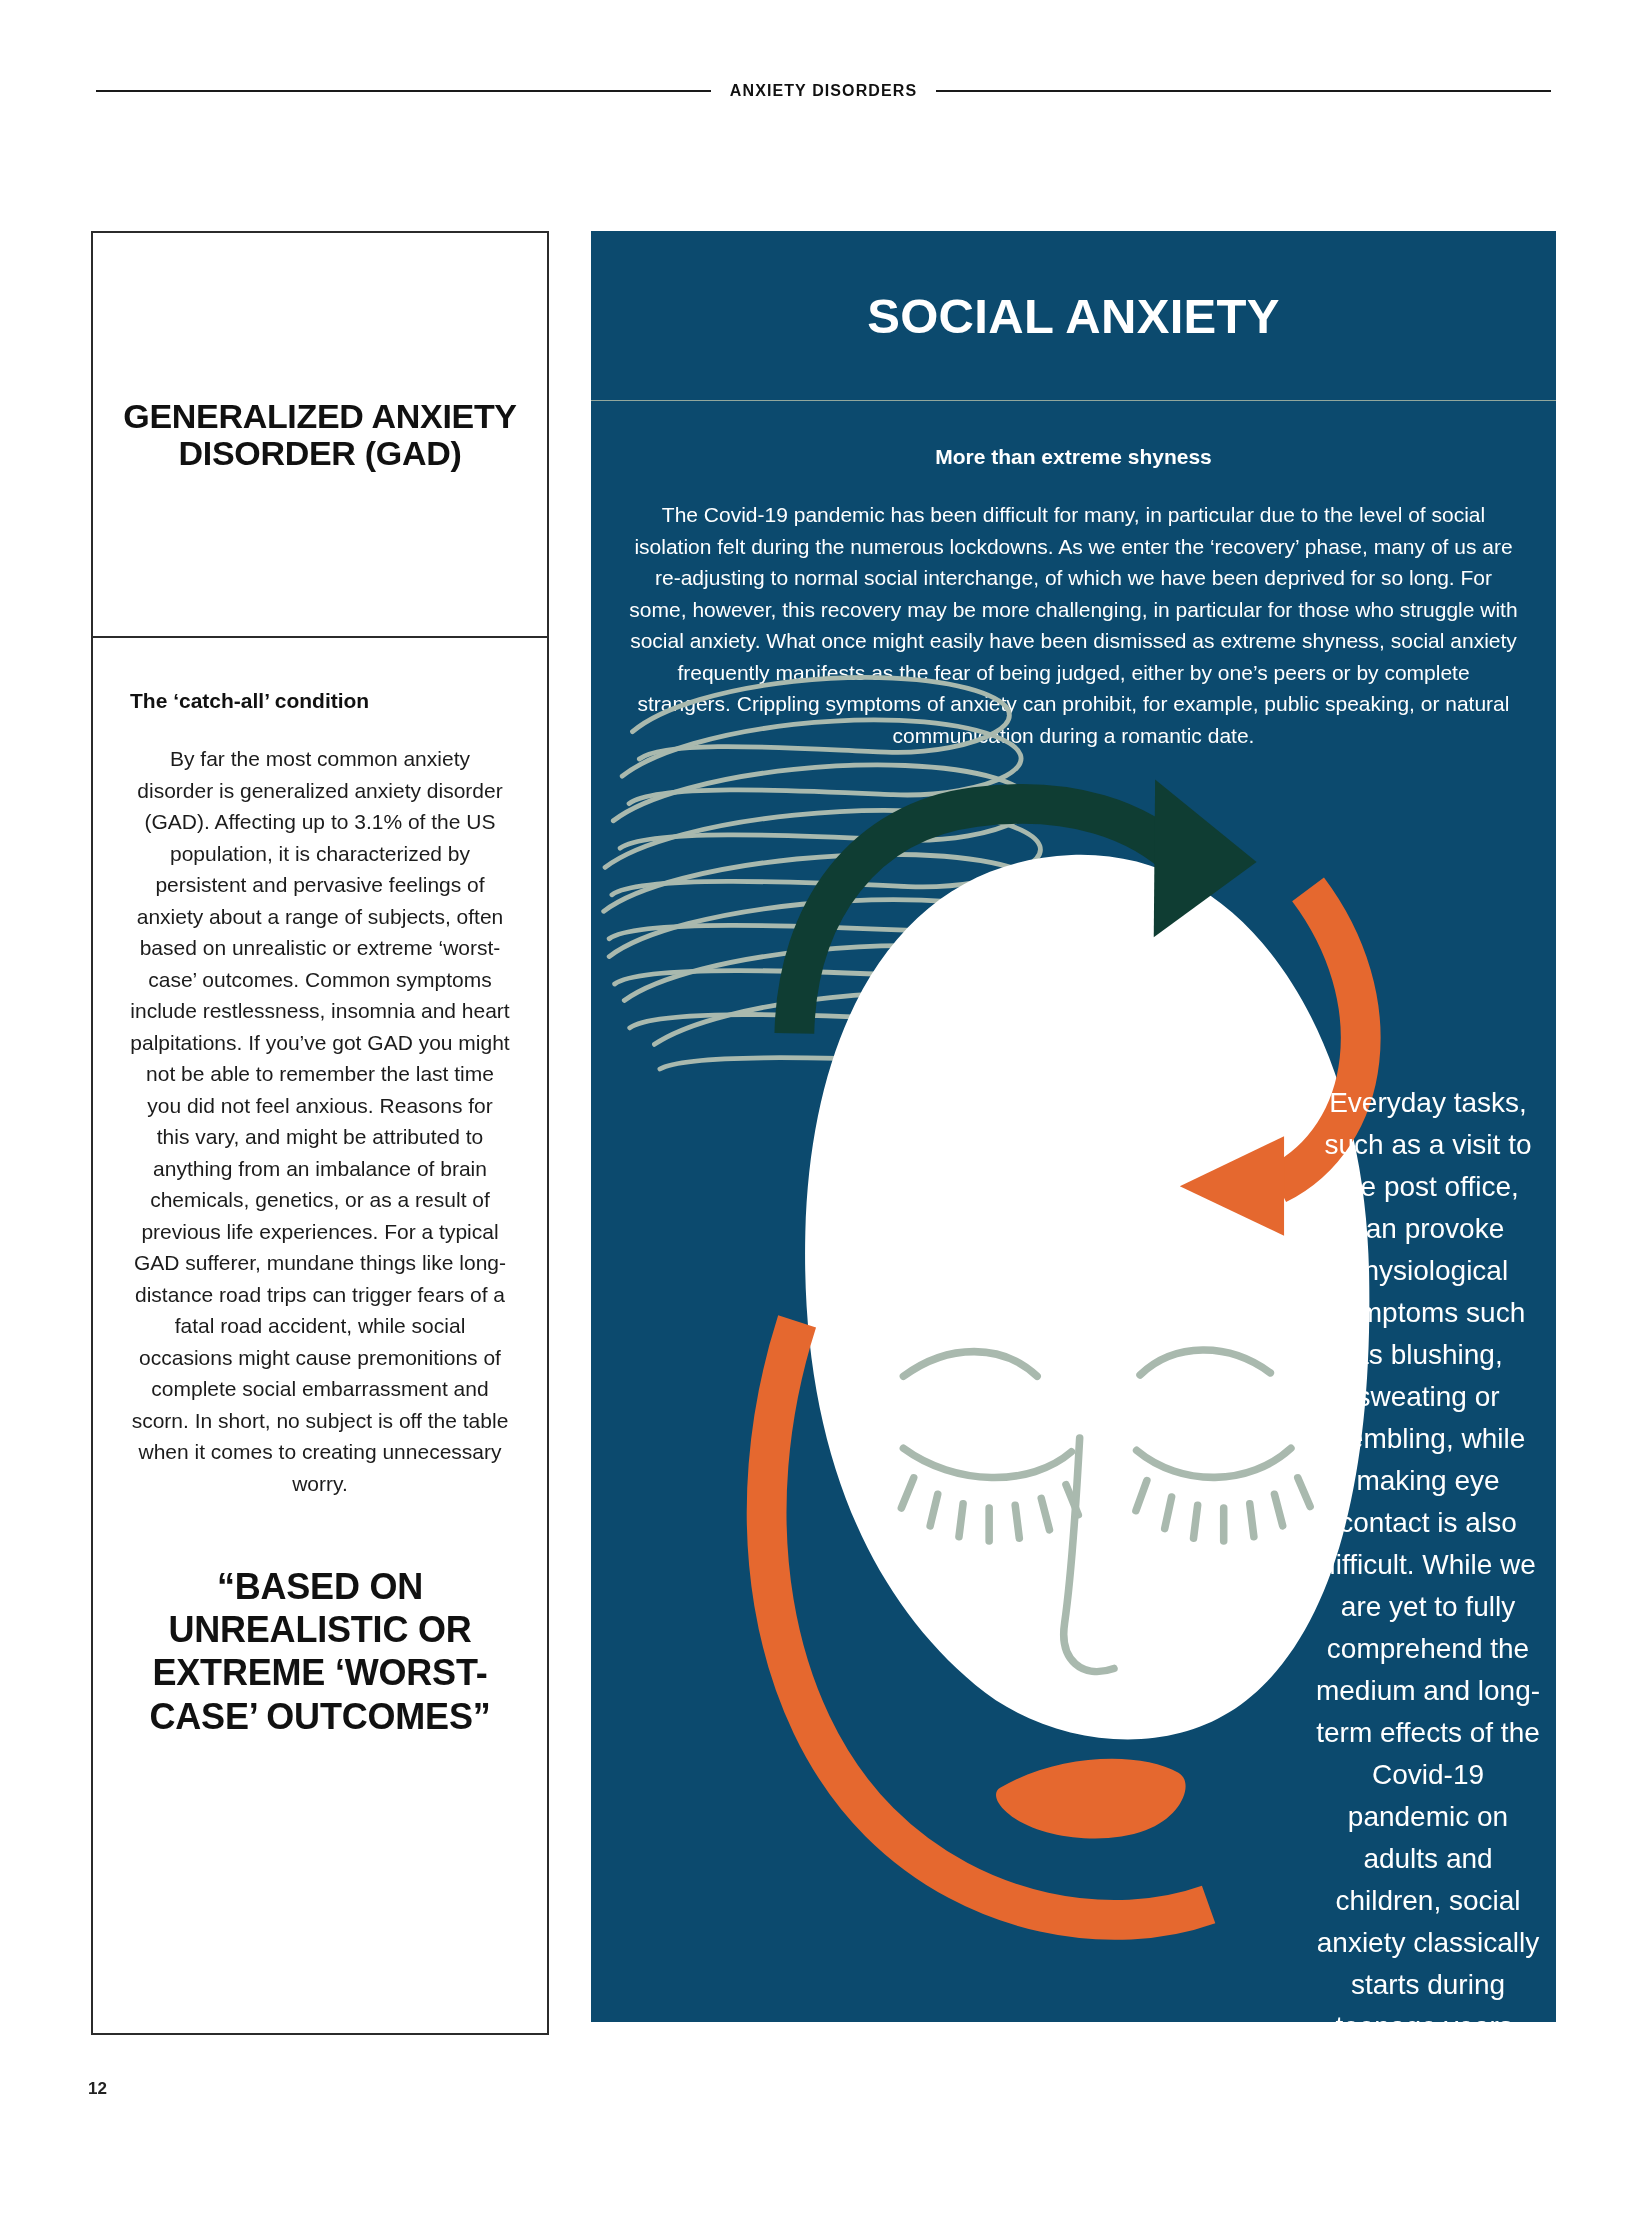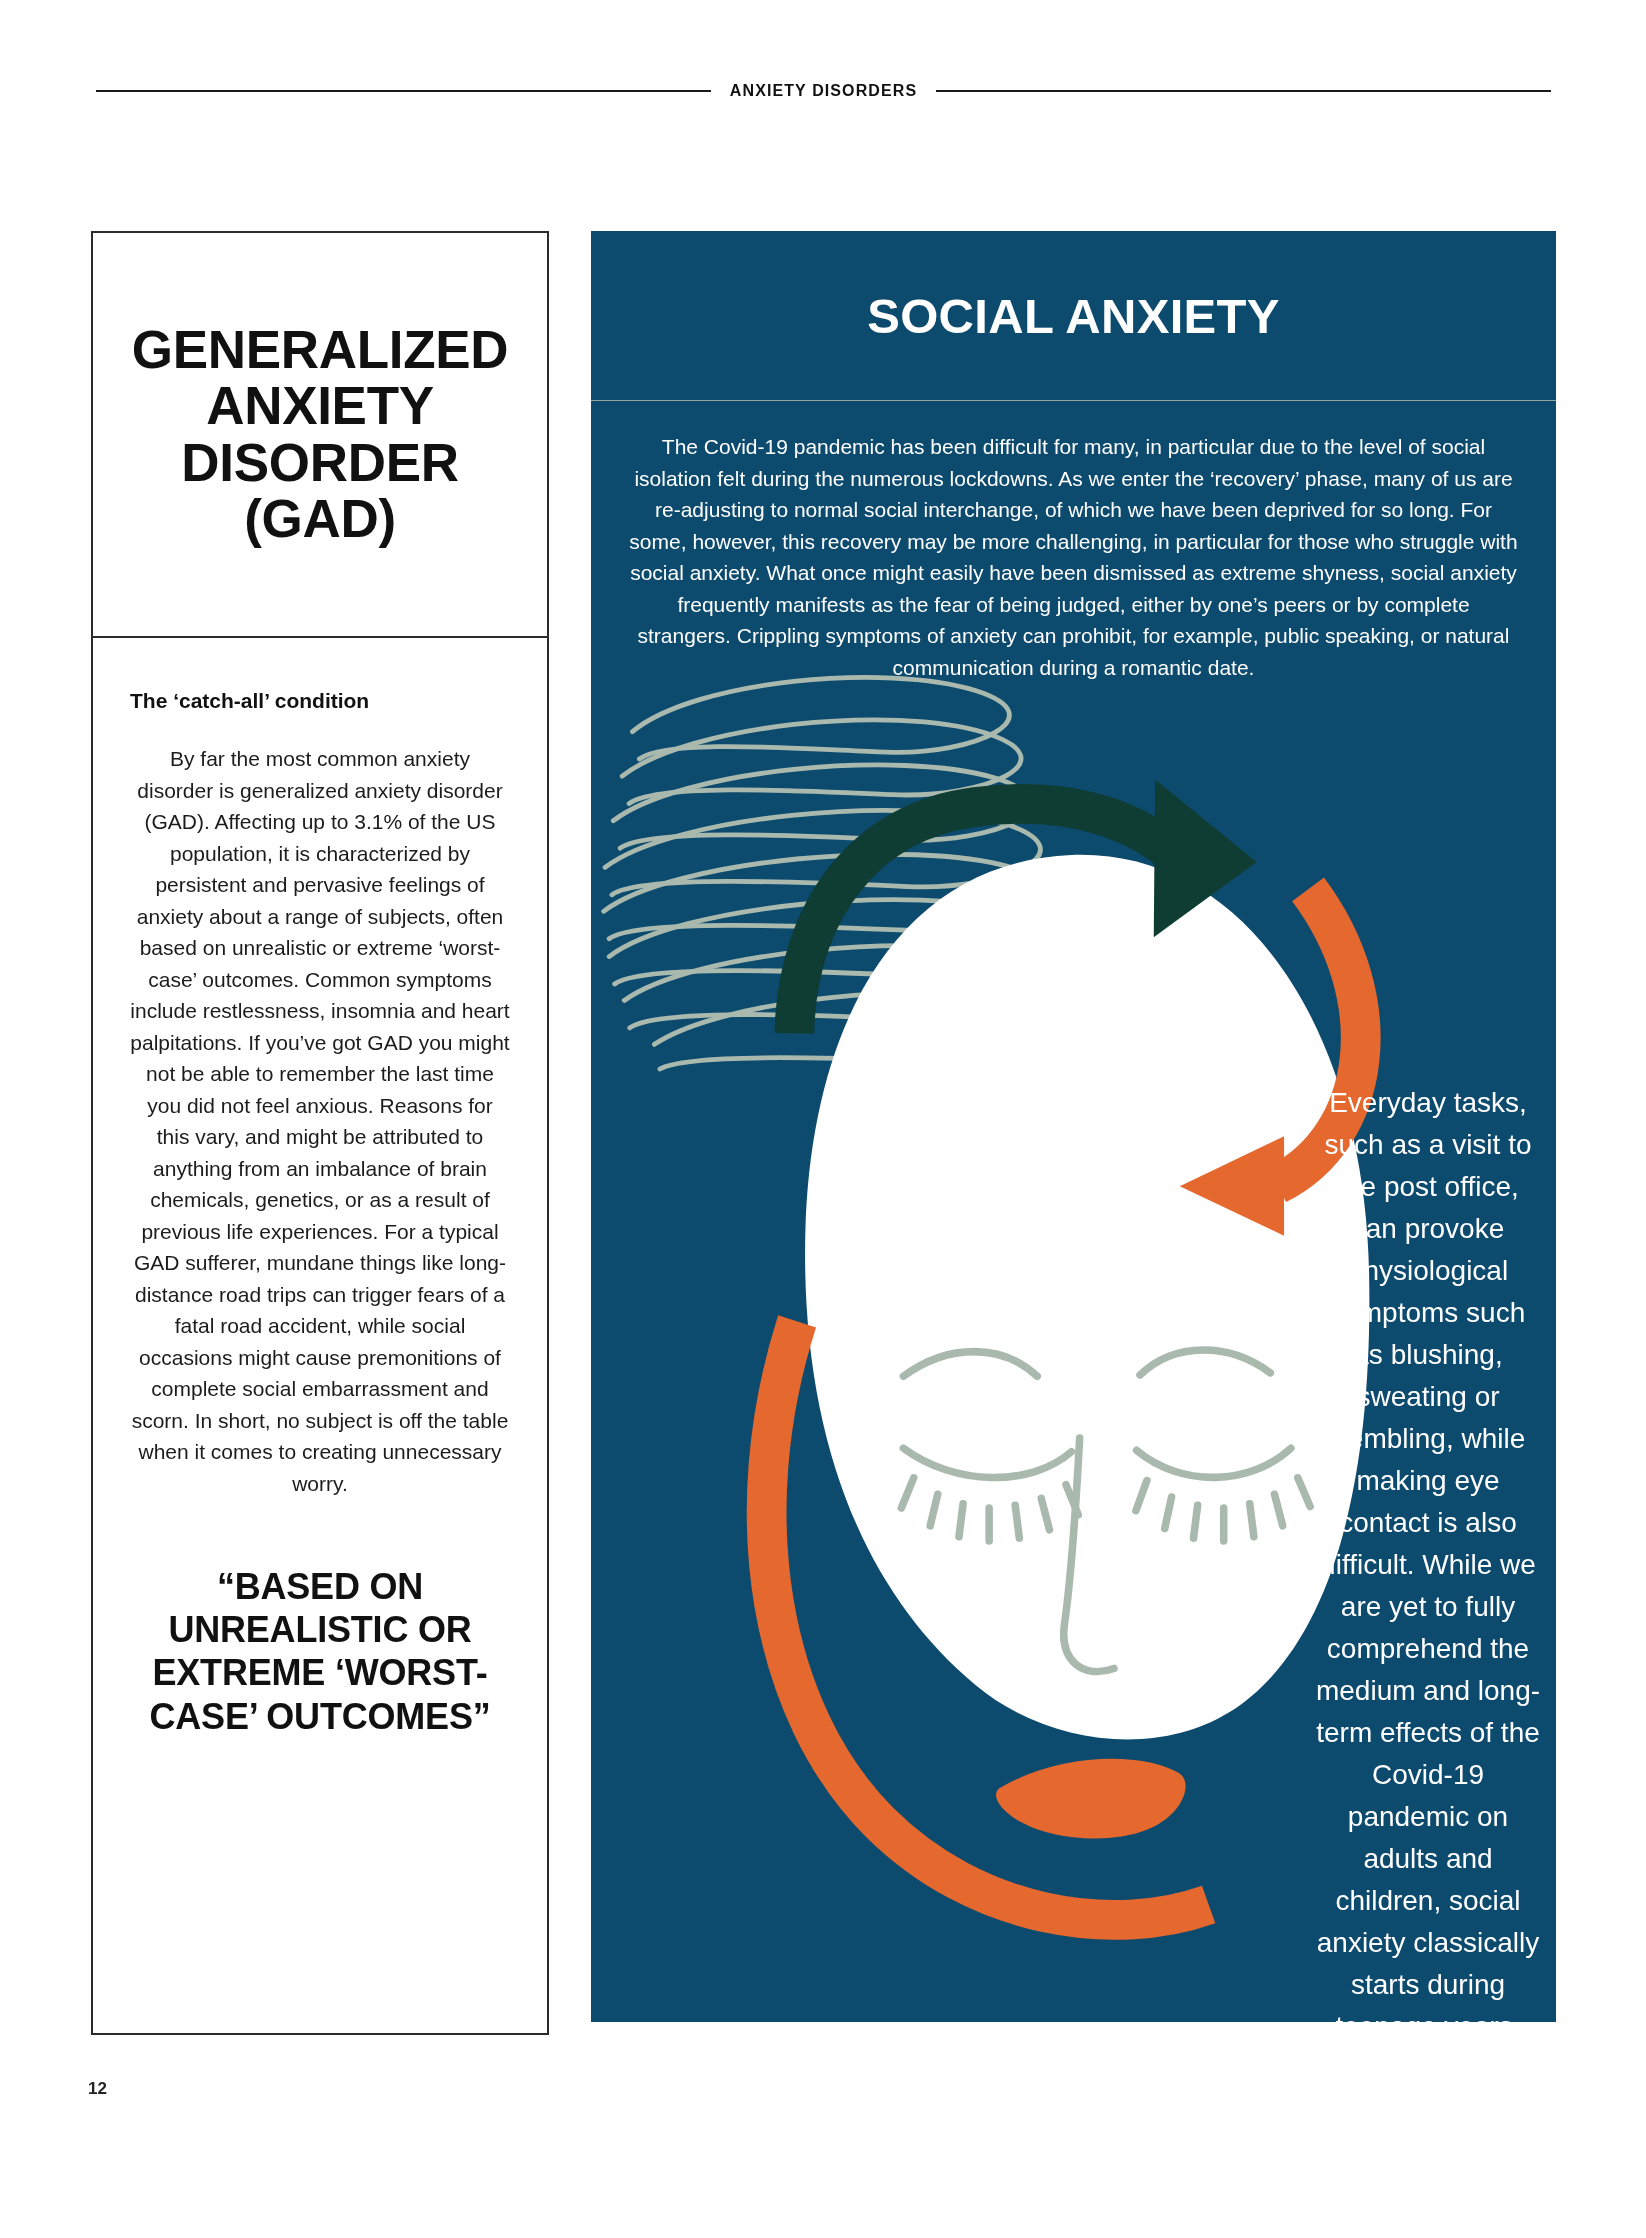--- a/index.html
+++ b/index.html
@@ -54,21 +54,21 @@
   }
   .gad-title-box {
     border-bottom: 2.1px solid #2b2b2b;
     height: 405px;
     box-sizing: border-box;
     display: flex;
     align-items: center;
     justify-content: center;
   }
   .gad-title {
-    font-size: 53px;
+    font-size: 34px;
     line-height: 1.06;
     font-weight: bold;
     letter-spacing: -0.3px;
     text-align: center;
     color: #111111;
     padding: 0 18px;
   }
   .left-body {
     padding: 51px 37px 0 37px;
   }
@@ -196,20 +196,21 @@
     <div class="pullquote">“BASED ON UNREALISTIC OR EXTREME ‘WORST-CASE’ OUTCOMES”</div>
   </div>
 </div>
 
 <div class="right-col">
 
   <div class="sa-title-box">
     <div class="sa-title">SOCIAL ANXIETY</div>
   </div>
 
+  <div class="sa-subhead">More than extreme shyness</div>
 
   <div class="sa-intro">
     <p>The Covid-19 pandemic has been difficult for many, in particular due to the level of social isolation felt during the numerous lockdowns. As we enter the ‘recovery’ phase, many of us are re-adjusting to normal social interchange, of which we have been deprived for so long. For some, however, this recovery may be more challenging, in particular for those who struggle with social anxiety. What once might easily have been dismissed as extreme shyness, social anxiety frequently manifests as the fear of being judged, either by one’s peers or by complete strangers. Crippling symptoms of anxiety can prohibit, for example, public speaking, or natural communication during a romantic date.</p>
   </div>
 
   <div class="illustration">
     <svg width="965" height="1406" viewBox="0 0 1406 2050" xmlns="http://www.w3.org/2000/svg">
       <g fill="none" stroke="#a9b9ae" stroke-width="7" stroke-linecap="round">
         <path d="M60 170 C 150 95, 430 70, 560 110 C 680 148, 560 205, 430 200 C 300 195, 110 180, 70 210"></path>
         <path d="M45 235 C 140 160, 440 130, 575 172 C 700 212, 575 268, 440 262 C 305 256, 95 245, 55 275"></path>

